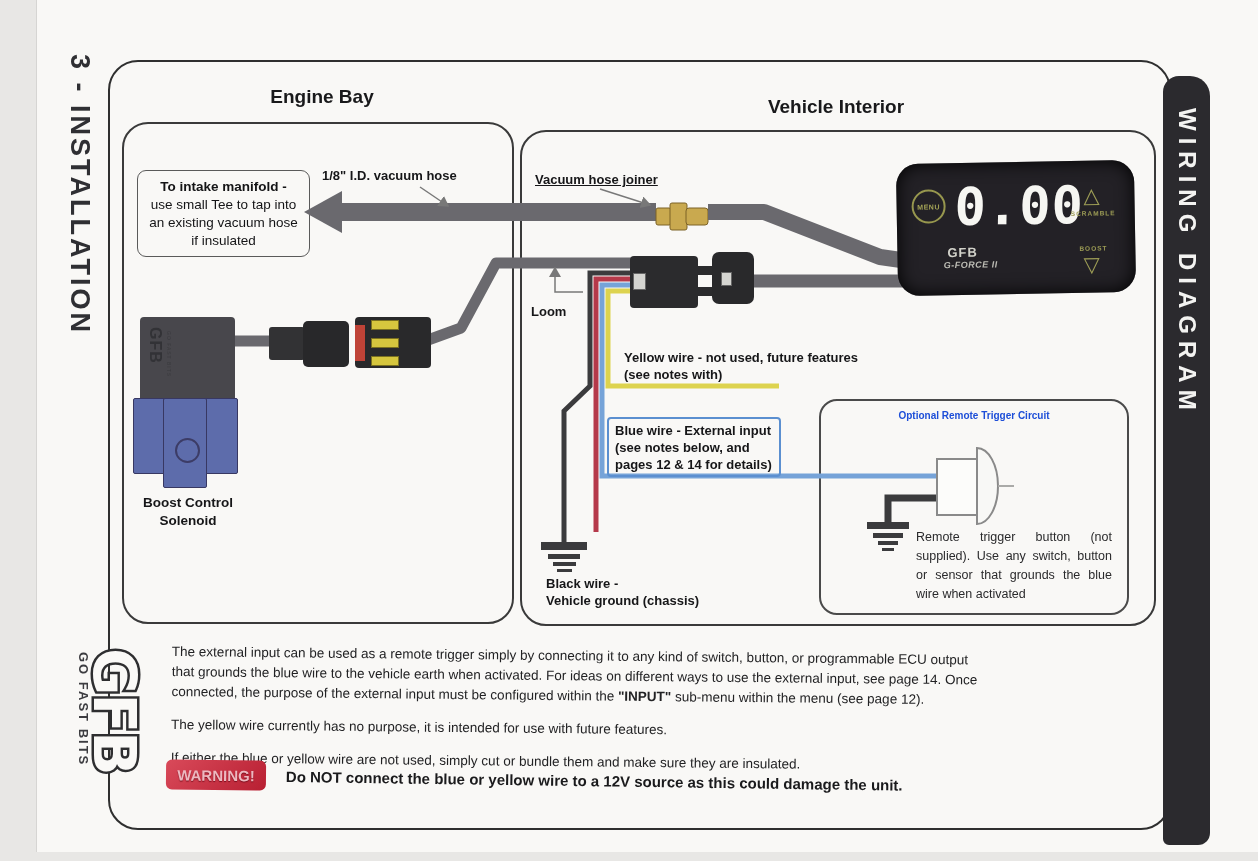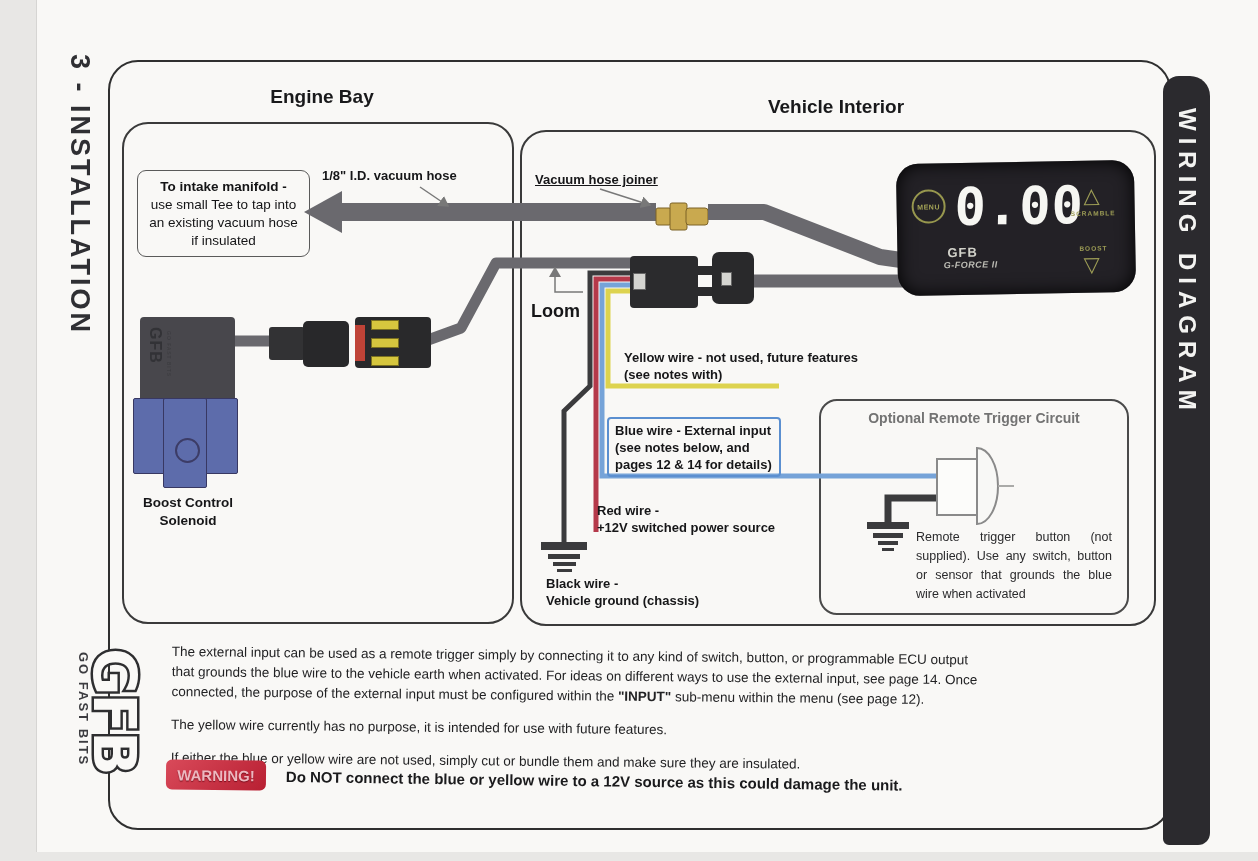--- a/index.html
+++ b/index.html
@@ -23,21 +23,21 @@
   .sec-title{position:absolute;font-weight:bold;font-size:19px;text-align:center;color:#19191b;}
   
   .note-box{position:absolute;left:137px;top:170px;width:171px;height:78px;
         border:1.5px solid #5a5a5a;border-radius:9px;text-align:center;
         font-size:13.5px;line-height:18px;padding-top:7px;color:#141416;}
   .nb-title{font-weight:bold;}
   
   .remote-box{position:absolute;left:819px;top:399px;width:306px;height:212px;
         border:2px solid #4a4a4a;border-radius:18px;}
   .rb-title{position:absolute;left:0;top:9px;width:100%;text-align:center;
-        font-weight:bold;font-size:14px;color:#737373;}
+        font-weight:bold;font-size:10px;color:#1d4ed8;}
   .rb-caption{position:absolute;left:916px;top:528px;width:196px;font-size:12.5px;
         line-height:19px;text-align:justify;color:#2a2a2c;}
   
   .lbl{position:absolute;font-weight:bold;font-size:13px;line-height:17px;color:#161618;}
   .blue-box{position:absolute;left:607px;top:417px;width:174px;height:60px;
         border:2px solid #5b8fd0;border-radius:4px;padding:3px 0 0 6px;box-sizing:border-box;}
   
   .display{position:absolute;left:897px;top:162px;width:238px;height:132px;
         background:#232126;border-radius:22px;transform:rotate(-1deg);
         box-shadow:inset 0 0 18px #000;}
@@ -208,37 +208,33 @@
     <div class="wsq" style="left:3px;top:17px;width:11px;height:15px;"></div>
     <div class="prong" style="left:66px;top:10px;width:16px;height:9px;"></div>
     <div class="prong" style="left:66px;top:31px;width:16px;height:9px;"></div>
   </div>
   <div class="conn" style="left:712px;top:252px;width:42px;height:52px;border-radius:7px;background:#29292b;">
     <div class="wsq" style="left:9px;top:20px;width:9px;height:12px;"></div>
   </div>
 
   <div class="lbl" style="left:322px;top:167px;">1/8" I.D. vacuum hose</div>
   <div class="lbl" style="left:535px;top:171px;text-decoration:underline;">Vacuum hose joiner</div>
-  <div class="lbl" style="left:531px;top:303px;font-size:18px;">Loom</div>
+  <div class="lbl" style="left:531px;top:303px;font-size:13px;">Loom</div>
 
   <div class="lbl" style="left:624px;top:349px;">
     <div>Yellow wire - not used, future features</div>
     <div>(see notes with)</div>
   </div>
 
   <div class="blue-box lbl">
     <div>Blue wire - External input</div>
     <div>(see notes below, and</div>
     <div>pages 12 &amp; 14 for details)</div>
   </div>
 
-  <div class="lbl" style="left:597px;top:502px;">
-    <div>Red wire -</div>
-    <div>+12V switched power source</div>
-  </div>
 
   <div class="lbl" style="left:546px;top:575px;">
     <div>Black wire -</div>
     <div>Vehicle ground (chassis)</div>
   </div>
 
   <div class="lbl" style="left:132px;top:494px;width:112px;text-align:center;font-size:13.5px;line-height:18px;">
     <div>Boost Control</div>
     <div>Solenoid</div>
   </div>

